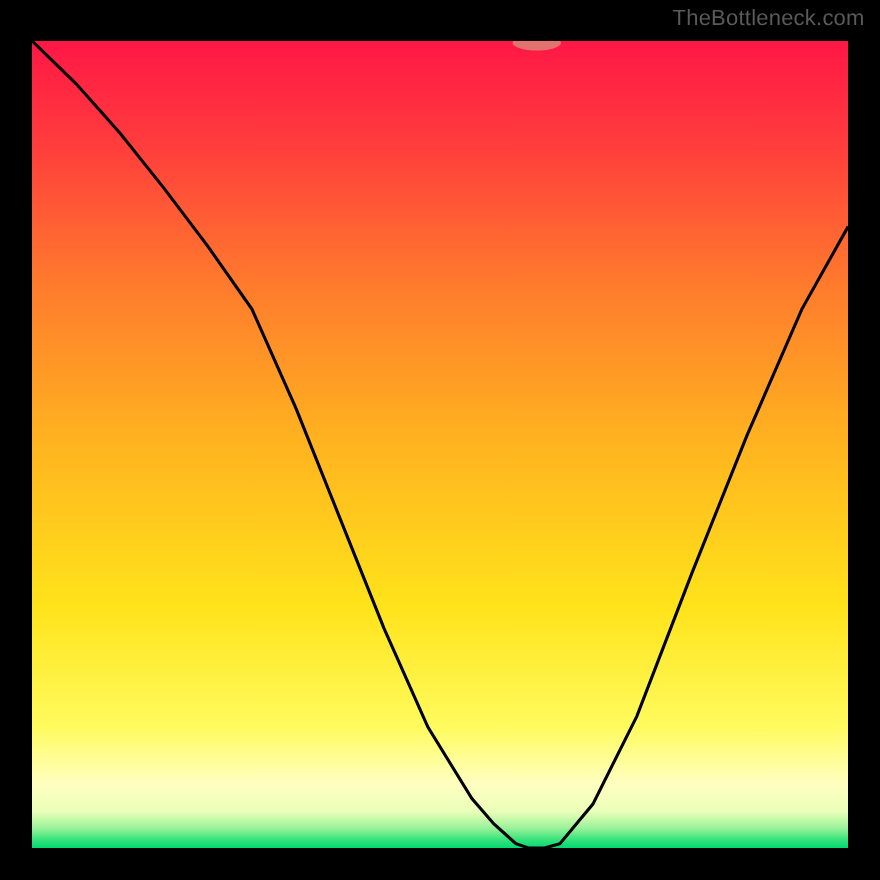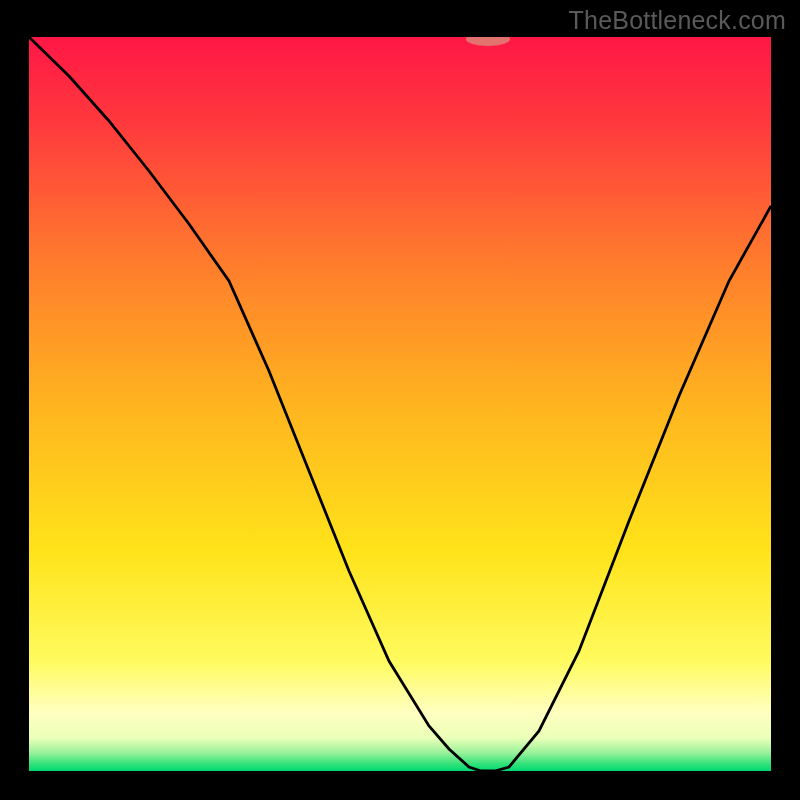--- a/index.html
+++ b/index.html
@@ -16,21 +16,21 @@
     left: 0;
     top: 0;
     width: 800px;
     height: 800px;
     background: #000;
   }
   .watermark {
     position: absolute;
     top: 6px;
     right: 14px;
-    font-size: 25px;
+    font-size: 20px;
     font-weight: 500;
     color: #5a5a5a;
     letter-spacing: 0.2px;
     z-index: 10;
   }
   .plot-area {
     position: absolute;
     left: 29px;
     top: 37px;
     width: 742px;

